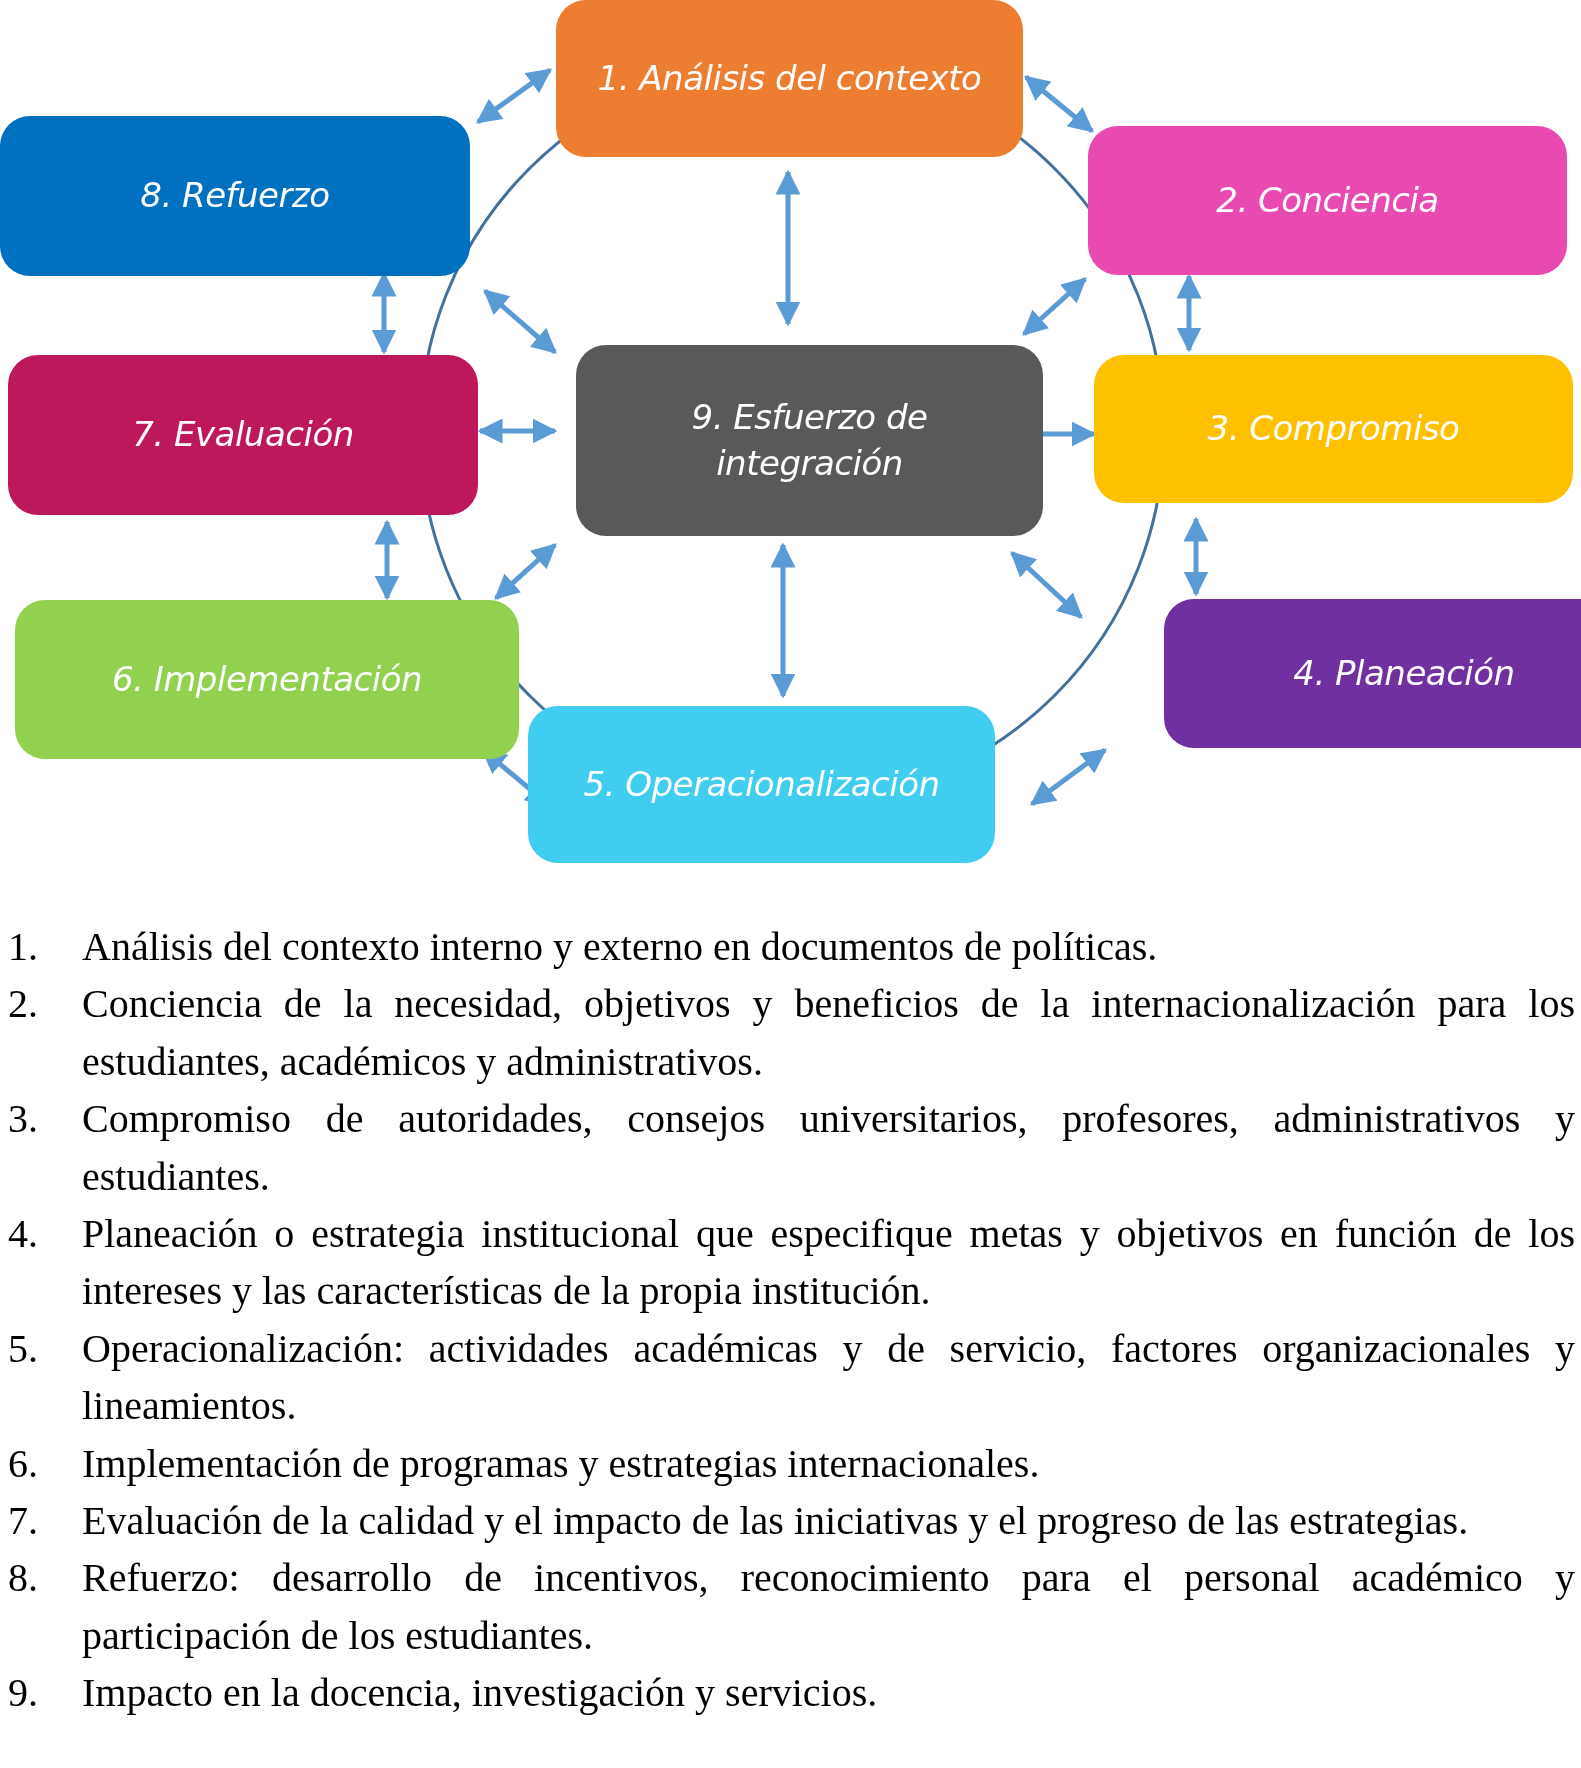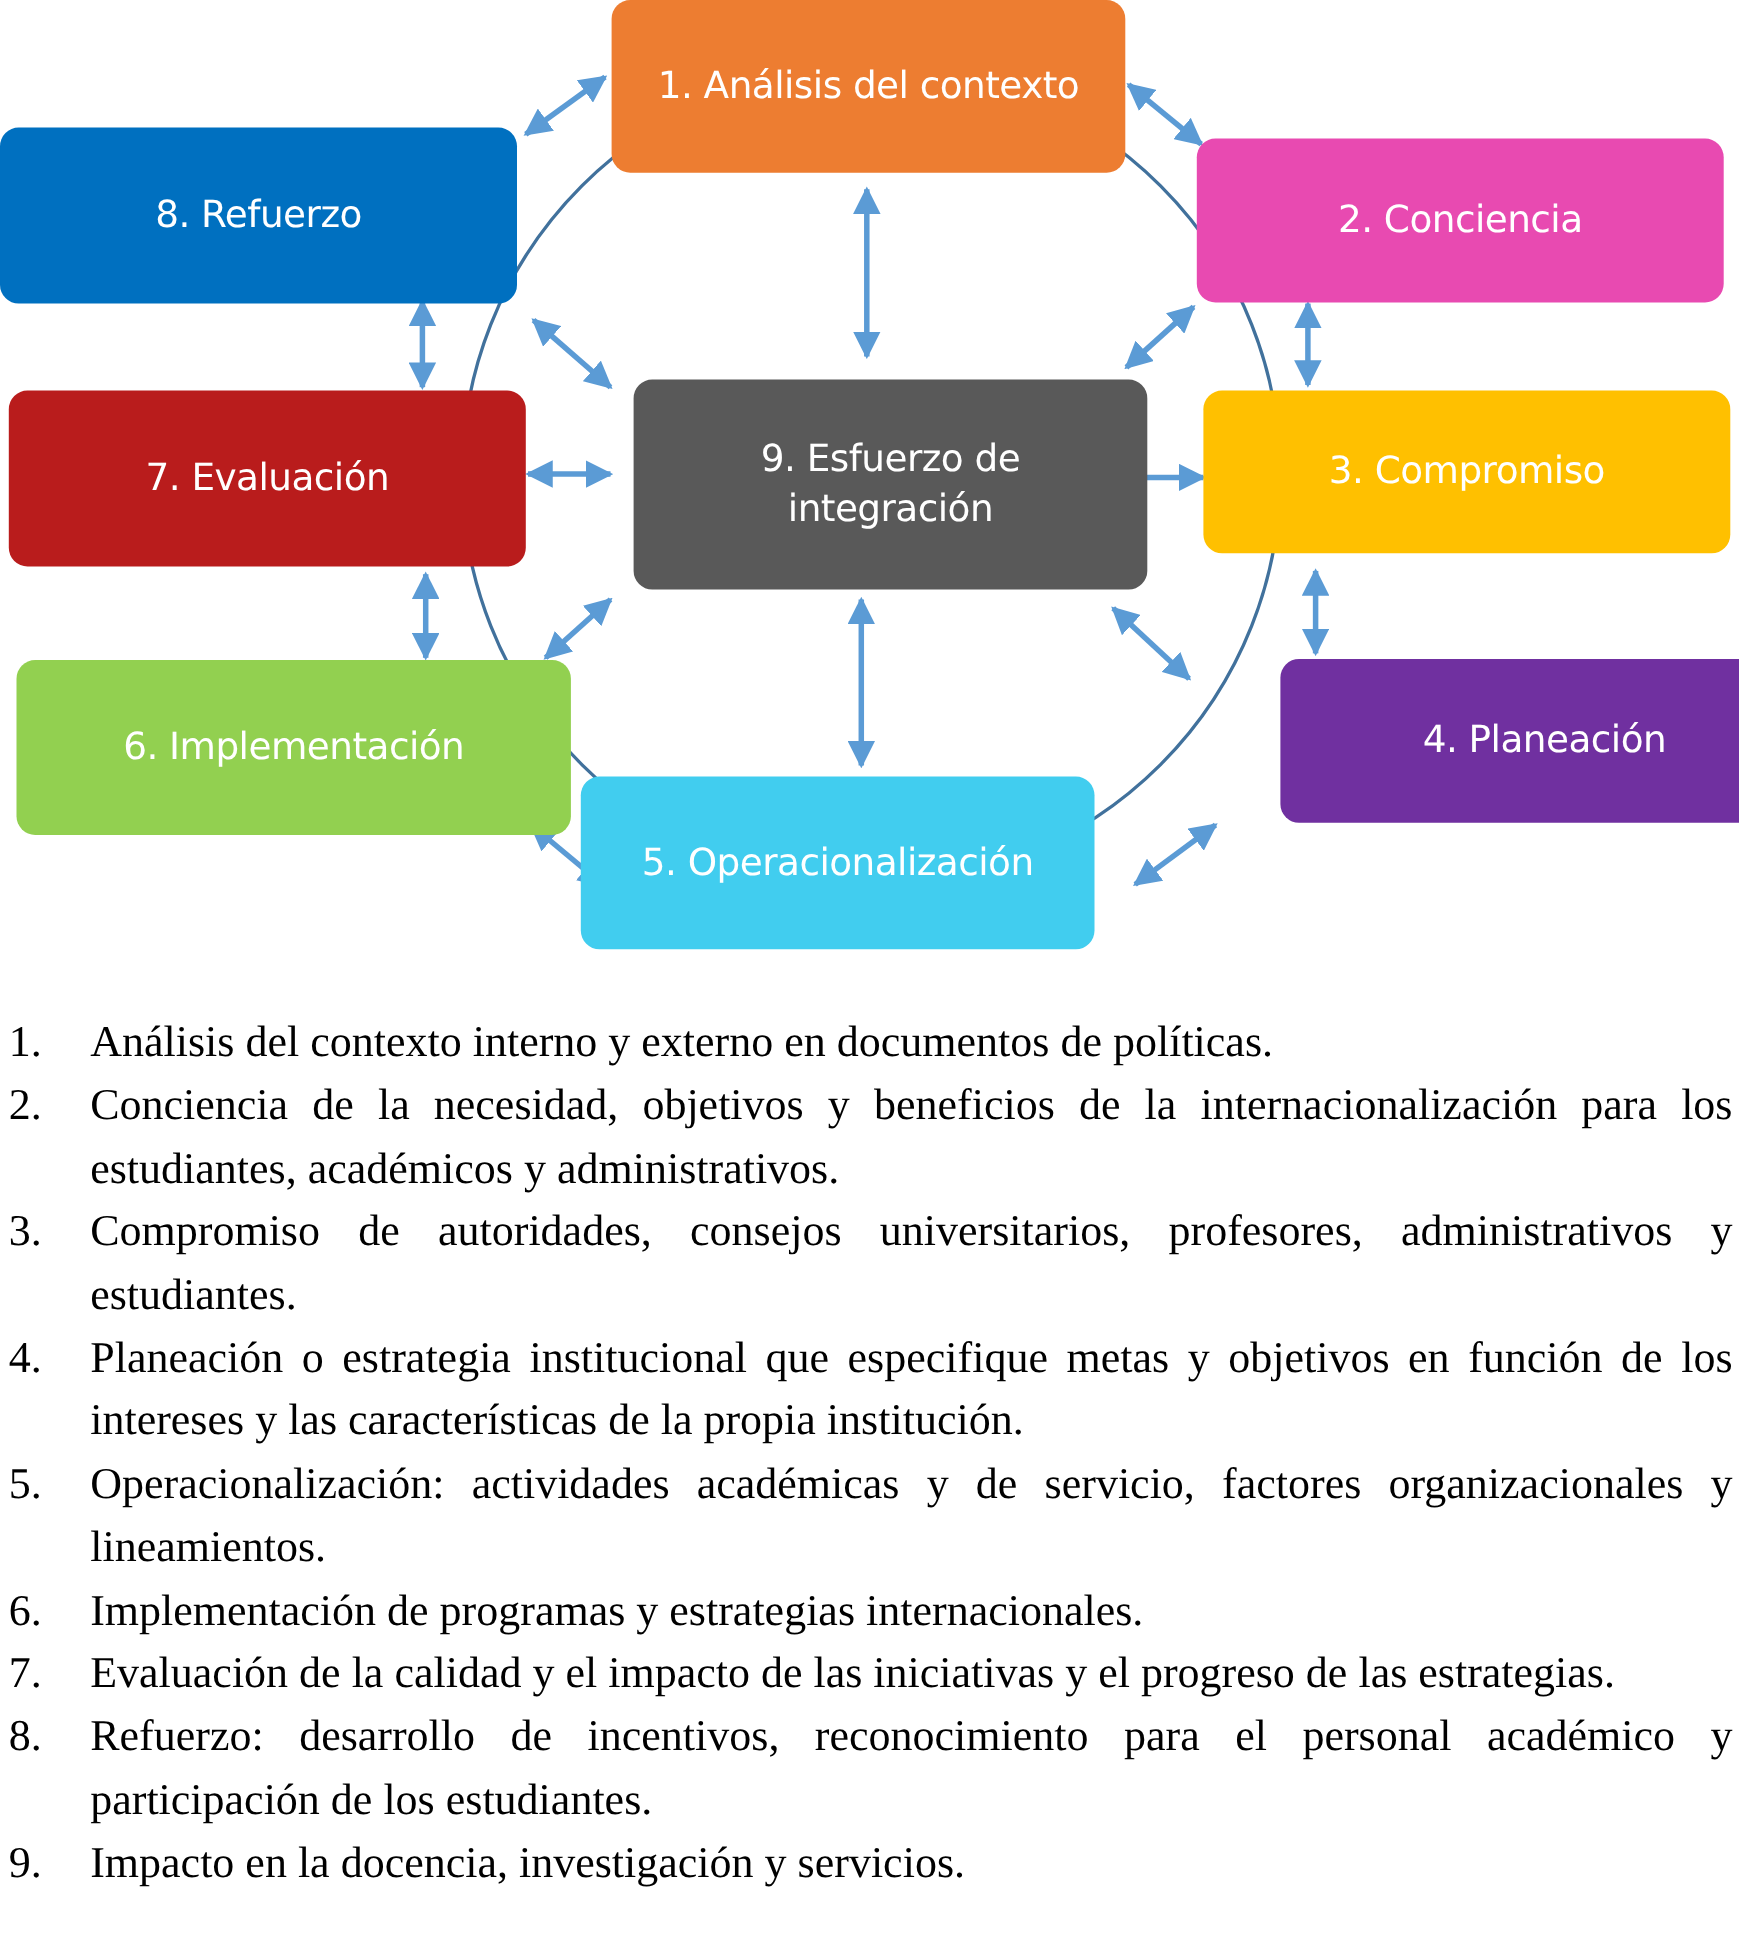--- a/index.html
+++ b/index.html
@@ -1,22 +1,22 @@
 <!DOCTYPE html>
 <html><head>
 <meta charset="utf-8">
 <style>
   html, body { margin:0; padding:0; background:#ffffff; }
   body { width:1581px; height:1768px; position:relative; overflow:hidden; }
   .diagram { position:absolute; left:0; top:0; width:1581px; height:880px; }
   .diagram svg { position:absolute; left:0; top:0; }
   .node {
-    position:absolute; border-radius:17px; display:flex; align-items:center; justify-content:center;
+    position:absolute; border-radius:30px; display:flex; align-items:center; justify-content:center;
     color:#ffffff; font-family:"DejaVu Sans", sans-serif; font-weight:normal; font-size:34px;
-    text-align:center; line-height:1.35; box-sizing:border-box; padding:0 20px; letter-spacing:-0.5px;
+    text-align:center; line-height:1.35; box-sizing:border-box; padding:0 20px; letter-spacing:-0.5px;font-style:italic;
   }
   .list {
     position:absolute; left:0; top:918px; width:1575px;
     font-family:"Liberation Serif", serif; font-size:40px; color:#000; line-height:57.4px;
   }
   .item { position:relative; padding-left:82px; text-align:justify; text-align-last:left; }
   .item .num { position:absolute; left:8px; top:0; }
 </style>
 </head>
 <body>
@@ -48,21 +48,21 @@
       <line x1="1032" y1="804" x2="1105" y2="750"></line>
     </g>
   </svg>
 
   <div class="node" style="left:556px; top:0px; width:467px; height:157px; background:#ED7D31;">1. Análisis del contexto</div>
   <div class="node" style="left:1088px; top:126px; width:479px; height:149px; background:#E84AB1;">2. Conciencia</div>
   <div class="node" style="left:1094px; top:355px; width:479px; height:148px; background:#FFC000;">3. Compromiso</div>
   <div class="node" style="left:1164px; top:599px; width:480px; height:149px; background:#7030A0;">4. Planeación</div>
   <div class="node" style="left:528px; top:706px; width:467px; height:157px; background:#41CDEF;">5. Operacionalización</div>
   <div class="node" style="left:15px; top:600px; width:504px; height:159px; background:#92D050;">6. Implementación</div>
-  <div class="node" style="left:8px; top:355px; width:470px; height:160px; background:#b91c1c;">7. Evaluación</div>
+  <div class="node" style="left:8px; top:355px; width:470px; height:160px; background:#be185d;">7. Evaluación</div>
   <div class="node" style="left:0px; top:116px; width:470px; height:160px; background:#0070C0;">8. Refuerzo</div>
   <div class="node" style="left:556px; top:345px; width:467px; height:191px; background:#595959; padding:0 90px;margin-left:20px;">9. Esfuerzo de integración</div>
 </div>
 
 <div class="list">
   <div class="item"><span class="num">1.</span><span>Análisis del contexto interno y externo en documentos de políticas.</span></div>
   <div class="item"><span class="num">2.</span><span>Conciencia de la necesidad, objetivos y beneficios de la internacionalización para los estudiantes, académicos y administrativos.</span></div>
   <div class="item"><span class="num">3.</span><span>Compromiso de autoridades, consejos universitarios, profesores, administrativos y estudiantes.</span></div>
   <div class="item"><span class="num">4.</span><span>Planeación o estrategia institucional que especifique metas y objetivos en función de los intereses y las características de la propia institución.</span></div>
   <div class="item"><span class="num">5.</span><span>Operacionalización: actividades académicas y de servicio, factores organizacionales y lineamientos.</span></div>

